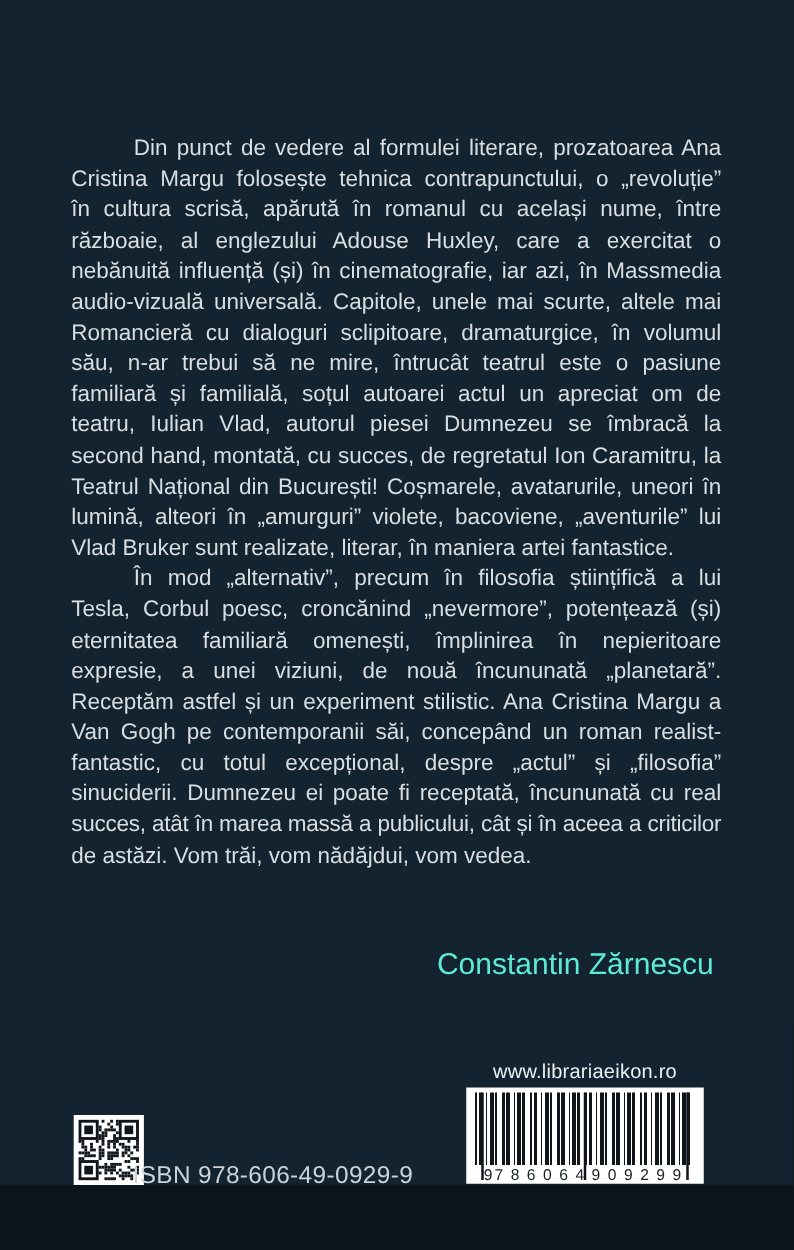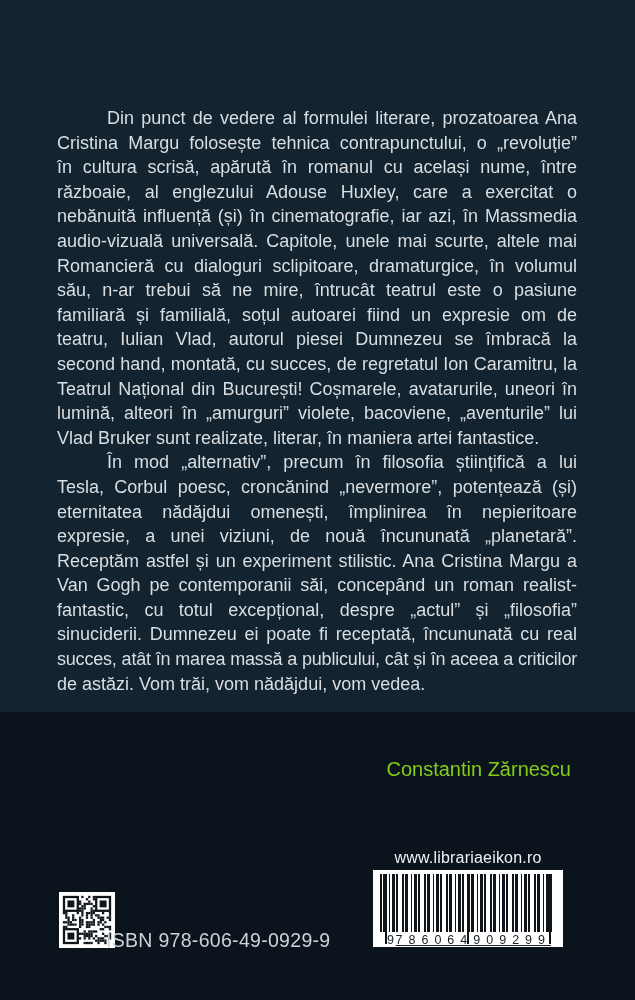--- a/index.html
+++ b/index.html
@@ -1,36 +1,36 @@
 <!DOCTYPE html>
 <html><head>
 <meta charset="utf-8">
 <style>
   html,body{margin:0;padding:0;}
   body{width:635px;height:1000px;overflow:hidden;background:#0b141c;}
   .cover{
-    position:relative;width:635px;height:712px;
+    position:relative;width:635px;height:948px;
     background:#13232f;
     font-family:"Liberation Sans", sans-serif;
     color:#d9dee2;
   }
   .blurb{
     position:absolute;left:57px;top:106px;width:520px;
     font-size:18px;line-height:24.6px;
   }
   .line{
     text-align:justify;
     text-align-last:justify;
     height:24.6px;
   }
   .line.last{text-align-last:left;}
   .line.indent{text-indent:50px;}
   .signature{
     position:absolute;top:758px;right:64px;
-    font-size:20px;color:#84cc16;
+    font-size:24px;color:#5eead4;
   }
   .website{
     position:absolute;left:371px;top:849px;width:194px;
     text-align:center;font-size:16px;color:#eef2f4;letter-spacing:0.2px;
   }
   .barcode{
     position:absolute;left:373px;top:870px;width:190px;height:77px;
     background:#ffffff;
   }
   .bars{
@@ -45,21 +45,21 @@
   .guard{position:absolute;top:4px;bottom:3px;width:2px;background:#10151c;}
   .guard.g-left{left:12px;}
   .guard.g-mid{left:50%;margin-left:-1px;}
   .guard.g-right{right:12px;}
   .bdigits{
     position:absolute;left:14px;right:12px;bottom:0;height:15px;
     display:flex;align-items:flex-end;
     font-size:12.5px;color:#1a1f26;line-height:14px;
   }
   .bdigits .first{width:12px;text-align:left;}
-  .bdigits .grp{flex:1;text-align:center;letter-spacing:6px;text-decoration:underline;}
+  .bdigits .grp{flex:1;text-align:center;letter-spacing:6px;}
   .qr{
     position:absolute;left:59px;top:892px;width:56px;height:56px;
     background:#ffffff;
   }
   .qr svg{display:block;}
   .isbn{
     position:absolute;left:106px;top:929px;
     font-size:19.5px;color:#ccd3d8;letter-spacing:0.3px;
   }
 </style>
@@ -71,31 +71,31 @@
   <div class="blurb">
     <div class="para">
         <div class="line indent" style="">Din punct de vedere al formulei literare, prozatoarea Ana</div>
         <div class="line" style="">Cristina Margu folosește tehnica contrapunctului, o „revoluție”</div>
         <div class="line" style="">în cultura scrisă, apărută în romanul cu același nume, între</div>
         <div class="line" style="">războaie, al englezului Adouse Huxley, care a exercitat o</div>
         <div class="line" style="">nebănuită influență (și) în cinematografie, iar azi, în Massmedia</div>
         <div class="line" style="">audio-vizuală universală. Capitole, unele mai scurte, altele mai</div>
         <div class="line" style="">Romancieră cu dialoguri sclipitoare, dramaturgice, în volumul</div>
         <div class="line" style="">său, n-ar trebui să ne mire, întrucât teatrul este o pasiune</div>
-        <div class="line" style="">familiară și familială, soțul autoarei fiind un expresie om de</div>
+        <div class="line" style="">familiară și familială, soțul autoarei actul un apreciat om de</div>
         <div class="line" style="">teatru, Iulian Vlad, autorul piesei Dumnezeu se îmbracă la</div>
         <div class="line" style="">second hand, montată, cu succes, de regretatul Ion Caramitru, la</div>
         <div class="line" style="">Teatrul Național din București! Coșmarele, avatarurile, uneori în</div>
         <div class="line" style="">lumină, alteori în „amurguri” violete, bacoviene, „aventurile” lui</div>
         <div class="line last" style="">Vlad Bruker sunt realizate, literar, în maniera artei fantastice.</div>
       </div>
     <div class="para">
         <div class="line indent" style="">În mod „alternativ”, precum în filosofia științifică a lui</div>
         <div class="line" style="">Tesla, Corbul poesc, croncănind „nevermore”, potențează (și)</div>
-        <div class="line" style="">eternitatea nădăjdui omenești, împlinirea în nepieritoare</div>
+        <div class="line" style="">eternitatea familiară omenești, împlinirea în nepieritoare</div>
         <div class="line" style="">expresie, a unei viziuni, de nouă încununată „planetară”.</div>
         <div class="line" style="">Receptăm astfel și un experiment stilistic. Ana Cristina Margu a</div>
         <div class="line" style="">Van Gogh pe contemporanii săi, concepând un roman realist-</div>
         <div class="line" style="">fantastic, cu totul excepțional, despre „actul” și „filosofia”</div>
         <div class="line" style="">sinuciderii. Dumnezeu ei poate fi receptată, încununată cu real</div>
         <div class="line" style="letter-spacing: -0.2px;">succes, atât în marea massă a publicului, cât și în aceea a criticilor</div>
         <div class="line last" style="">de astăzi. Vom trăi, vom nădăjdui, vom vedea.</div>
       </div>
   </div>
 

